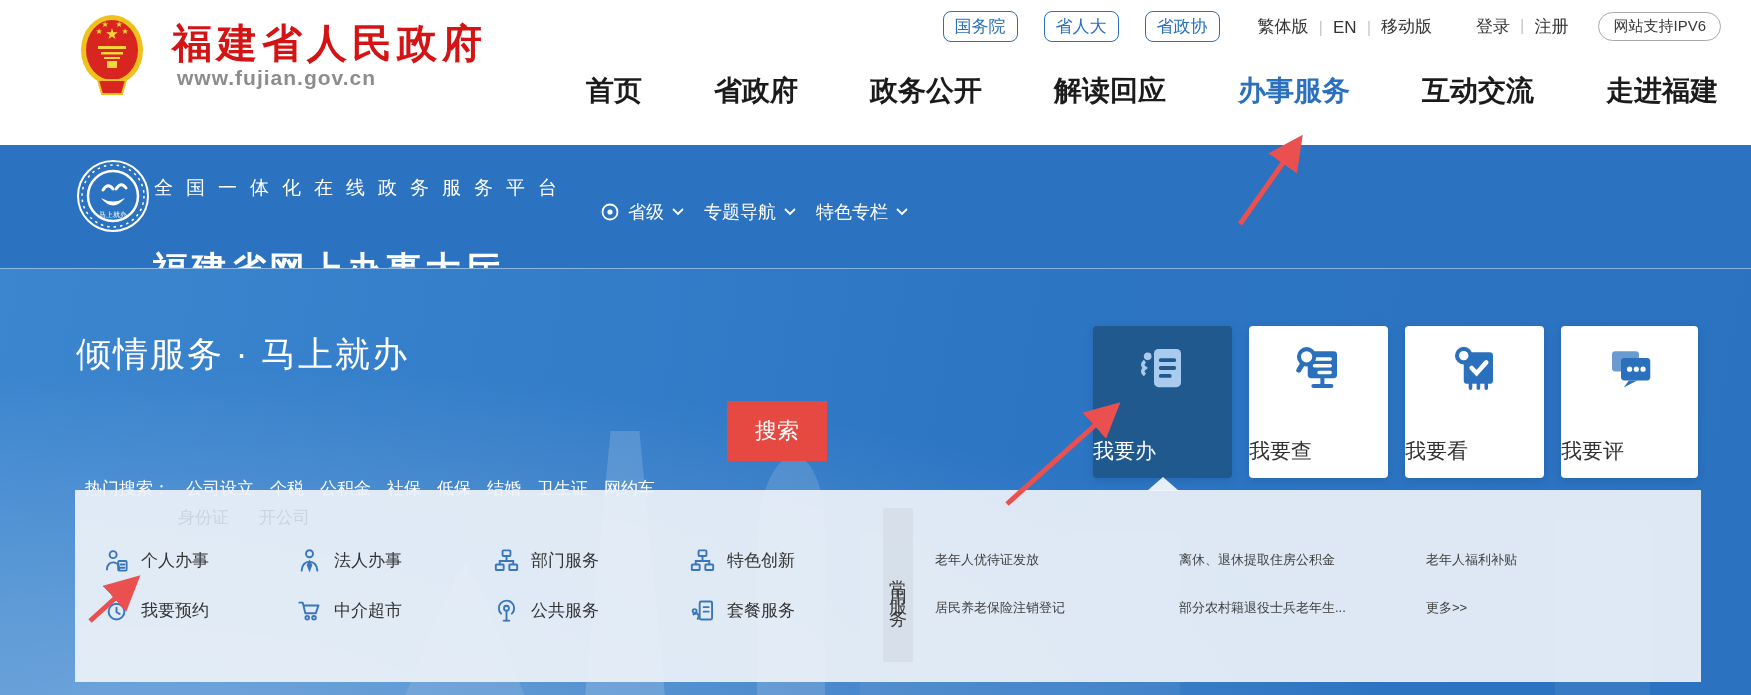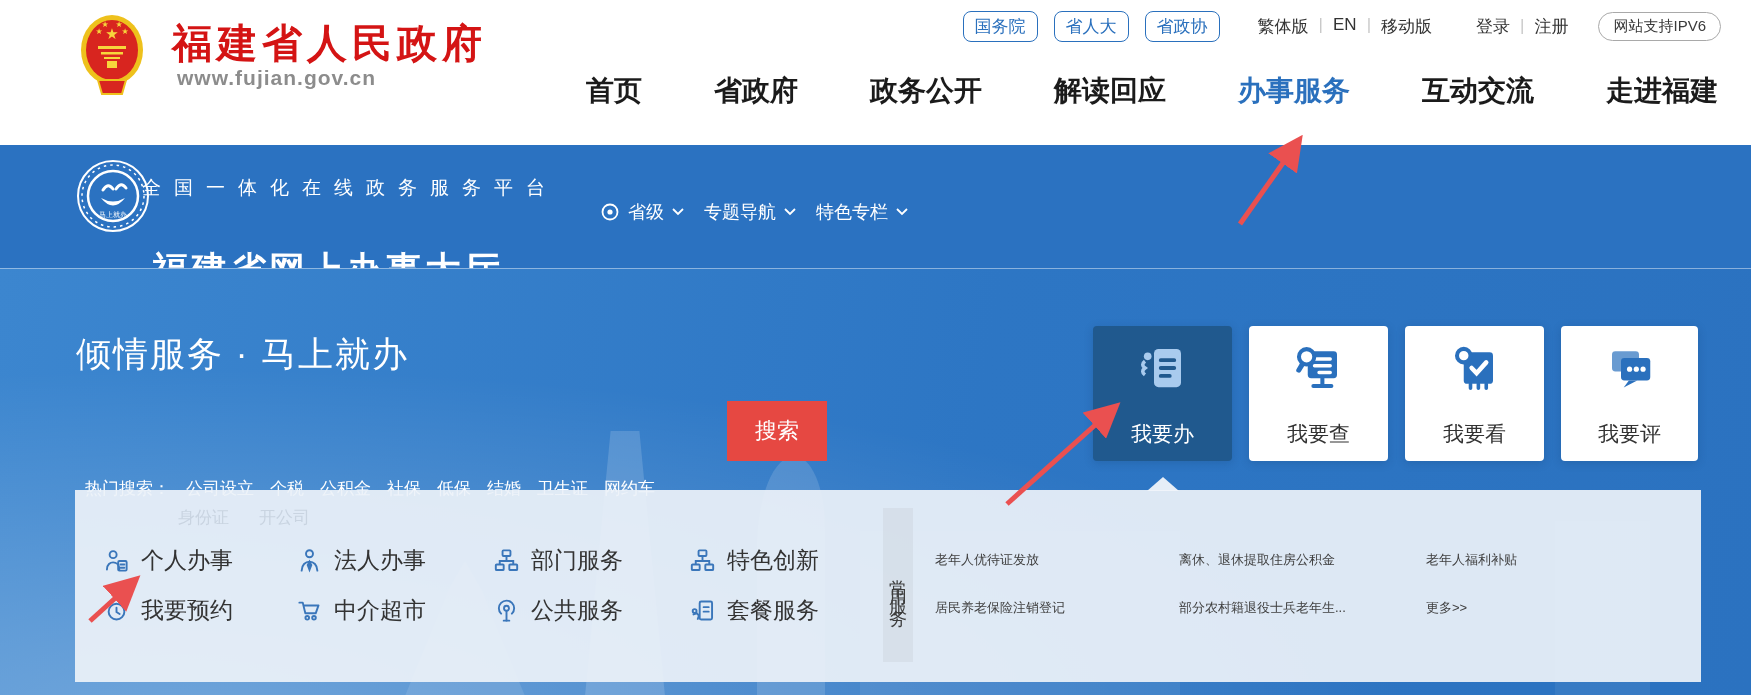--- a/index.html
+++ b/index.html
@@ -6,74 +6,74 @@
   html,body { width:1751px; height:695px; overflow:hidden; background:#fff; }
   .stage { position:relative; width:1751px; height:695px; overflow:hidden; }
 
   
   .header { position:absolute; left:0; top:0; width:1751px; height:145px; background:#fff; }
   .emblem { position:absolute; left:78px; top:12px; width:68px; height:86px; }
   .site-name { position:absolute; left:172px; top:16px; font-size:40px; font-weight:bold; color:#d41414; letter-spacing:5px; }
   .site-url { position:absolute; left:177px; top:66px; font-size:21px; font-weight:bold; color:#8c8c8c; letter-spacing:1px; }
 
   .top-right { position:absolute; right:30px; top:12px; display:flex; align-items:center; height:28px; }
-  .quick-btn { display:inline-block; border:1px solid #2a70bd; color:#2a70bd; font-size:17px; padding:3px 11px; border-radius:8px; margin-left:16px; background:#fff; cursor:pointer; }
-  .lang-group { display:flex; align-items:flex-start; margin-left:38px; font-size:17px; color:#333; }
+  .quick-btn { display:inline-block; border:1px solid #2a70bd; color:#2a70bd; font-size:17px; padding:3px 11px; border-radius:8px; margin-left:26px; background:#fff; cursor:pointer; }
+  .lang-group { display:flex; align-items:flex-end; margin-left:38px; font-size:17px; color:#333; }
   .lang-group .sep, .auth-group .sep { color:#c9c9c9; margin:0 10px; }
   .auth-group { display:flex; align-items:center; margin-left:44px; font-size:17px; color:#333; }
   .ipv6-pill { margin-left:30px; border:1px solid #a9a9a9; border-radius:999px; font-size:15px; color:#3a3a3a; padding:4px 14px; }
   .tr-link { cursor:pointer; }
 
   .nav { position:absolute; right:33px; top:72px; display:flex; gap:72px; }
   .nav-item { font-size:28px; font-weight:bold; color:#1b1b1b; cursor:pointer; white-space:nowrap; }
   .nav-item.active { color:#2a70bd; }
 
   
   .banner { position:absolute; left:0; top:145px; width:1751px; height:123px; background:#2b72c1; }
   .badge { position:absolute; left:76px; top:14px; width:74px; height:74px; }
-  .platform-line { position:absolute; left:142px; top:30px; font-size:19px; color:#fff; letter-spacing:13px; white-space:nowrap; }
+  .platform-line { position:absolute; left:154px; top:30px; font-size:19px; color:#fff; letter-spacing:13px; white-space:nowrap; }
   .hall-name { position:absolute; left:152px; top:53px; font-size:36px; font-weight:bold; color:#ffffff; letter-spacing:3px; white-space:nowrap;margin-top:48px; }
   .banner-menu { position:absolute; left:600px; top:55px; display:flex; align-items:center; gap:20px; color:#fff; font-size:18px; }
   .bm-item { display:flex; align-items:center; gap:8px; cursor:pointer; white-space:nowrap; }
 
   
   .hero { position:absolute; left:0; top:268px; width:1751px; height:427px;
           background:linear-gradient(100deg,#3c86cf 0%,#2d76c4 55%,#2b72c0 100%);
           border-top:1px solid rgba(215,228,242,0.55); }
   .hero::before { content:""; position:absolute; inset:0;
           background:radial-gradient(ellipse at 12% 105%, rgba(255,255,255,0.28), transparent 55%); }
   .sil { position:absolute; background:rgba(255,255,255,0.3); }
   .hero-title { position:absolute; left:76px; top:62px; font-size:35px; color:#fff; letter-spacing:2px; z-index:2; }
   .search-box { position:absolute; left:75px; top:132px; width:646px; height:60px; background:#fff; z-index:2; }
   .search-box input { width:100%; height:100%; border:0; outline:none; padding:0 18px; font-size:19px; color:#333; }
   .search-box input::placeholder { color:#a8a8a8; }
   .search-btn { position:absolute; left:727px; top:132px; width:100px; height:60px; background:#e64842; color:#fff;
                 font-size:22px; border:0; cursor:pointer; z-index:2; }
   .hot-row { position:absolute; left:85px; top:208px; display:flex; align-items:center; gap:16px; color:#fff; font-size:17px; z-index:1; white-space:nowrap; }
   .hot-kw { cursor:pointer; }
 
-  .card { position:absolute; top:57px; width:139px; height:135px; background:#fff; border-radius:4px;
+  .card { position:absolute; top:57px; width:139px; height:152px; background:#fff; border-radius:4px;
           box-shadow:0 2px 10px rgba(10,40,80,0.18); z-index:2; cursor:pointer;
-          display:flex; flex-direction:column; align-items:center; justify-content:flex-end; padding-bottom:13px; }
+          display:flex; flex-direction:column; align-items:flex-start; justify-content:flex-end; padding-bottom:13px; }
   .card .c-icon { position:absolute; top:15px; left:50%; transform:translateX(-50%); color:#2a70bd; --bg:#fff; }
   .card .c-label { font-size:21px; color:#333; }
   .card.active { background:#20598e; }
   .card.active .c-icon { color:#a9cbee; --bg:#20598e; }
   .card.active .c-label { color:#fff; }
 
   
   .panel { position:absolute; left:75px; top:221px; width:1626px; height:192px;
            background:rgba(237,242,248,0.92); z-index:3; }
   .panel .notch { position:absolute; left:1072px; top:-13px; width:0; height:0;
            border-left:16px solid transparent; border-right:16px solid transparent;
            border-bottom:14px solid rgba(240,244,250,0.95); }
   .ghost-row { position:absolute; left:103px; top:16px; display:flex; gap:30px; font-size:17px; color:#c9d4e1; }
   .cat-item { position:absolute; display:flex; align-items:center; gap:11px; height:30px; cursor:pointer; }
   .cat-item .k-icon { color:#3a76ba; display:flex; }
-  .cat-item .k-label { font-size:23px; color:#333; white-space:nowrap; }
+  .cat-item .k-label { font-size:17px; color:#333; white-space:nowrap; }
   .row1 { top:55px; } .row2 { top:105px; }
   .colA { left:28px; } .colB { left:221px; } .colC { left:418px; } .colD { left:614px; }
 
   .common-strip { position:absolute; left:808px; top:18px; width:30px; height:154px;
            background:rgba(208,216,226,0.6); display:flex; align-items:center; justify-content:center; }
   .common-strip span { writing-mode:vertical-rl; font-size:18px; color:#3c3c3c; letter-spacing:10px; }
 
   .svc-link { position:absolute; font-size:13px; color:#404040; white-space:nowrap; cursor:pointer; }
   .svcR1 { top:61px; } .svcR2 { top:109px; }
   .svcC1 { left:860px; } .svcC2 { left:1104px; } .svcC3 { left:1351px; }

